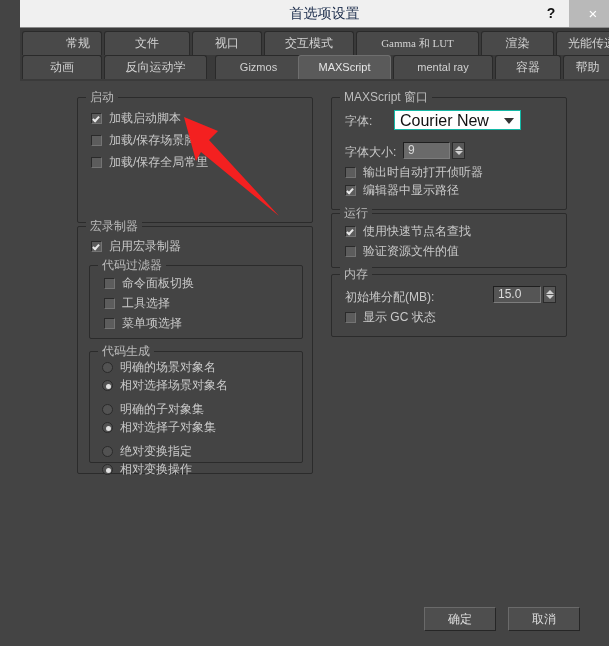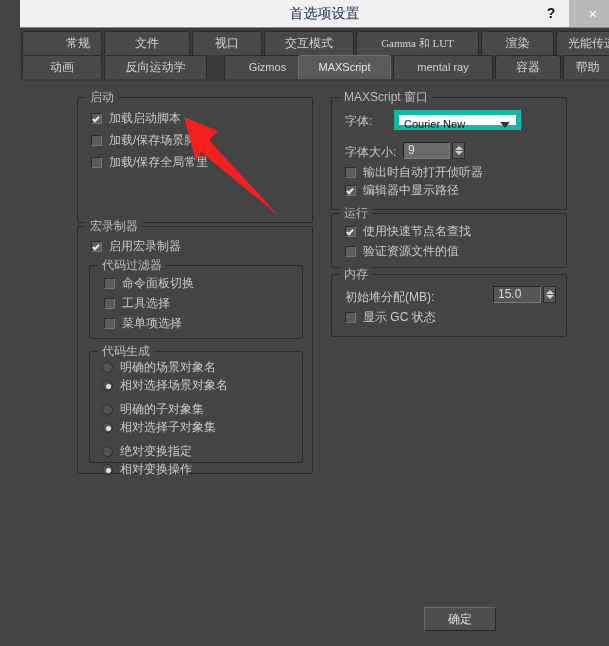--- a/index.html
+++ b/index.html
@@ -105,22 +105,22 @@
     content:"";position:absolute;left:3px;top:3px;width:5px;height:5px;
     border-radius:50%;background:#e2e2e2;
   }
   .rd .lbl{position:absolute;left:18px;top:0;line-height:13px;color:#c9c9c9;font-size:12px;}
 
   .stat{position:absolute;color:#c9c9c9;font-size:12px;white-space:nowrap;line-height:13px;}
 
   
   .combo{
     position:absolute;box-sizing:border-box;
-    background:#ffffff;border:5px solid #14b8a6;
-    color:#111;font-size:11px;
+    background:#ffffff;border:1px solid #14b8a6;
+    color:#111;font-size:16px;
     cursor:pointer;
   }
   .combo .val{position:absolute;left:5px;top:0;line-height:19px;}
   .combo .arw{
     position:absolute;right:6px;top:7px;width:0;height:0;
     border-left:5px solid transparent;border-right:5px solid transparent;
     border-top:6px solid #333;
   }
 
   
@@ -172,21 +172,21 @@
       <div class="tab" style="left:82px;width:86px;">文件</div>
       <div class="tab" style="left:170px;width:70px;">视口</div>
       <div class="tab" style="left:242px;width:90px;">交互模式</div>
       <div class="tab lat" style="left:334px;width:123px;font-family:Liberation Serif, serif;">Gamma 和 LUT</div>
       <div class="tab" style="left:459px;width:73px;">渲染</div>
       <div class="tab" style="left:534px;width:72px;">光能传递</div>
     </div>
     <div class="tabrow r2">
       <div class="tab" style="left:0px;width:80px;">动画</div>
       <div class="tab" style="left:82px;width:103px;">反向运动学</div>
-      <div class="tab lat" style="left:202px;width:87px;">Gizmos</div>
+      <div class="tab lat" style="left:193px;width:87px;">Gizmos</div>
       <div class="tab lat sel" style="left:276px;width:93px;">MAXScript</div>
       <div class="tab lat" style="left:371px;width:100px;">mental ray</div>
       <div class="tab" style="left:473px;width:66px;">容器</div>
       <div class="tab" style="left:541px;width:49px;">帮助</div>
     </div>
   </div>
 
   <div class="content">
 
     <div class="grp" style="left:57px;top:16px;width:236px;height:126px;">
@@ -307,19 +307,20 @@
       <label class="ck" style="left:13px;top:36px;">
         <span class="box"></span>
         <span class="lbl">显示 GC 状态</span>
       </label>
     </div>
 
   </div>
 
   <div class="footer">
     <div class="btn" style="left:404px;top:11px;width:72px;">确定</div>
+    <div class="btn" style="left:488px;top:11px;width:72px;">取消</div>
   </div>
 
   <svg class="arrow" viewBox="0 0 609 646">
     <polygon fill="#f42020" points="164,117 198,131 189,140 259,216 181,152 176,161"></polygon>
   </svg>
 
 </div>
 
 </body></html>

